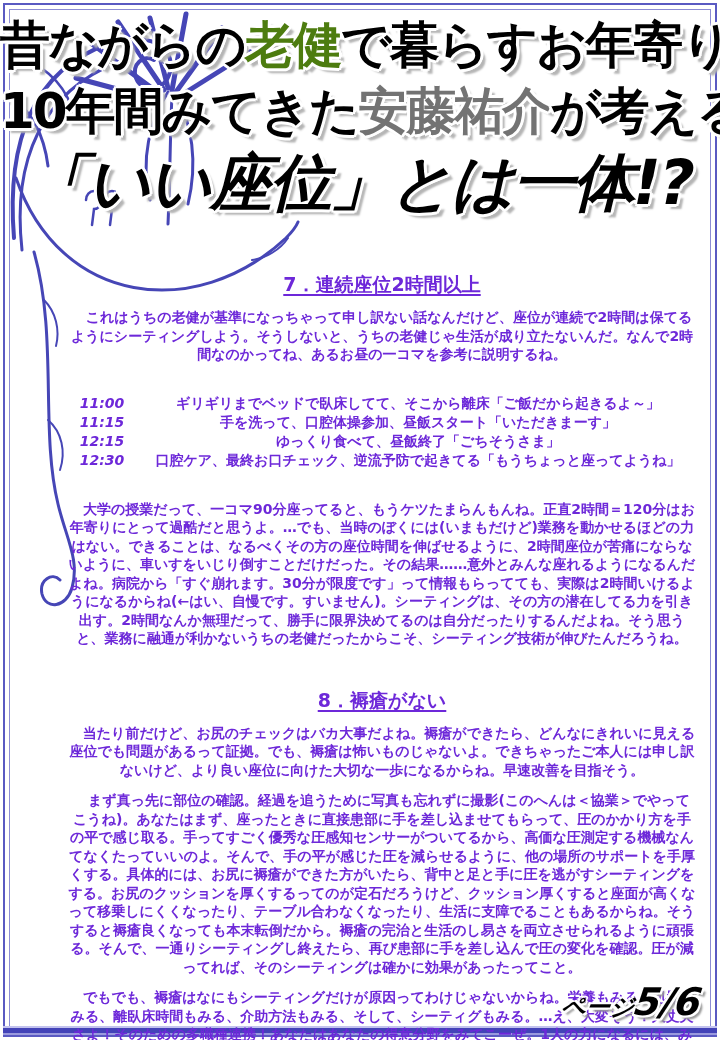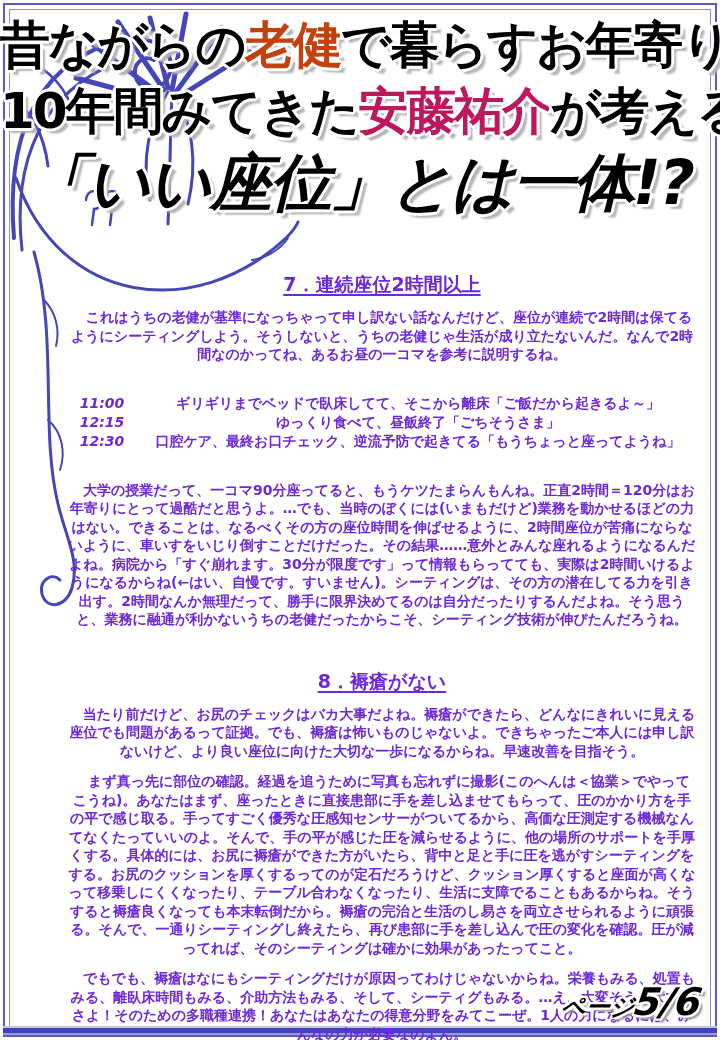--- a/index.html
+++ b/index.html
@@ -31,22 +31,22 @@
   .title .tl{
     text-shadow:
       -2px -2px 0 #fff, 2px -2px 0 #fff, -2px 2px 0 #fff, 2px 2px 0 #fff,
       -3px 0 0 #fff, 3px 0 0 #fff, 0 3px 0 #fff, 0 -3px 0 #fff,
       5px 5px 2px #b5b5b5;
     white-space:nowrap;
   }
   .t1{font-size:50px;line-height:66px;}
   .t2{font-size:50px;line-height:66px;}
   .t3{font-size:62px;line-height:78px;font-style:italic;}
-  .accent-blue{color:#c2410c;}
-  .accent-pink{color:#be185d;}
+  .accent-blue{color:#4d7c0f;}
+  .accent-pink{color:#737373;}
   
   .doc{
     position:absolute;left:56px;top:272px;width:652px;z-index:2;
     color:#6d28d9;font-weight:700;font-size:14px;line-height:18.5px;
     text-align:center;
   }
   .doc h2{
     margin:0 0 2px 0;font-size:19px;line-height:24px;font-weight:900;
     text-decoration:underline;text-decoration-thickness:2px;text-underline-offset:3px;
   }
@@ -123,20 +123,24 @@
     <section>
       <h2>7．連続座位2時間以上</h2>
       <p>　これはうちの老健が基準になっちゃって申し訳ない話なんだけど、座位が連続で2時間は保てるようにシーティングしよう。そうしないと、うちの老健じゃ生活が成り立たないんだ。なんで2時間なのかってね、あるお昼の一コマを参考に説明するね。</p>
       <div class="gap"></div>
       <ul class="timeline">
         <li>
           <span class="time">11:00</span>
           <span class="tx">ギリギリまでベッドで臥床してて、そこから離床「ご飯だから起きるよ～」</span>
         </li>
         <li>
+          <span class="time">11:15</span>
+          <span class="tx">手を洗って、口腔体操参加、昼飯スタート「いただきまーす」</span>
+        </li>
+        <li>
           <span class="time">12:15</span>
           <span class="tx">ゆっくり食べて、昼飯終了「ごちそうさま」</span>
         </li>
         <li>
           <span class="time">12:30</span>
           <span class="tx">口腔ケア、最終お口チェック、逆流予防で起きてる「もうちょっと座ってようね」</span>
         </li>
       </ul>
       <div class="gap"></div>
       <p>　大学の授業だって、一コマ90分座ってると、もうケツたまらんもんね。正直2時間＝120分はお年寄りにとって過酷だと思うよ。…でも、当時のぼくには(いまもだけど)業務を動かせるほどの力はない。できることは、なるべくその方の座位時間を伸ばせるように、2時間座位が苦痛にならないように、車いすをいじり倒すことだけだった。その結果……意外とみんな座れるようになるんだよね。病院から「すぐ崩れます。30分が限度です」って情報もらってても、実際は2時間いけるようになるからね(←はい、自慢です。すいません)。シーティングは、その方の潜在してる力を引き出す。2時間なんか無理だって、勝手に限界決めてるのは自分だったりするんだよね。そう思うと、業務に融通が利かないうちの老健だったからこそ、シーティング技術が伸びたんだろうね。</p>

